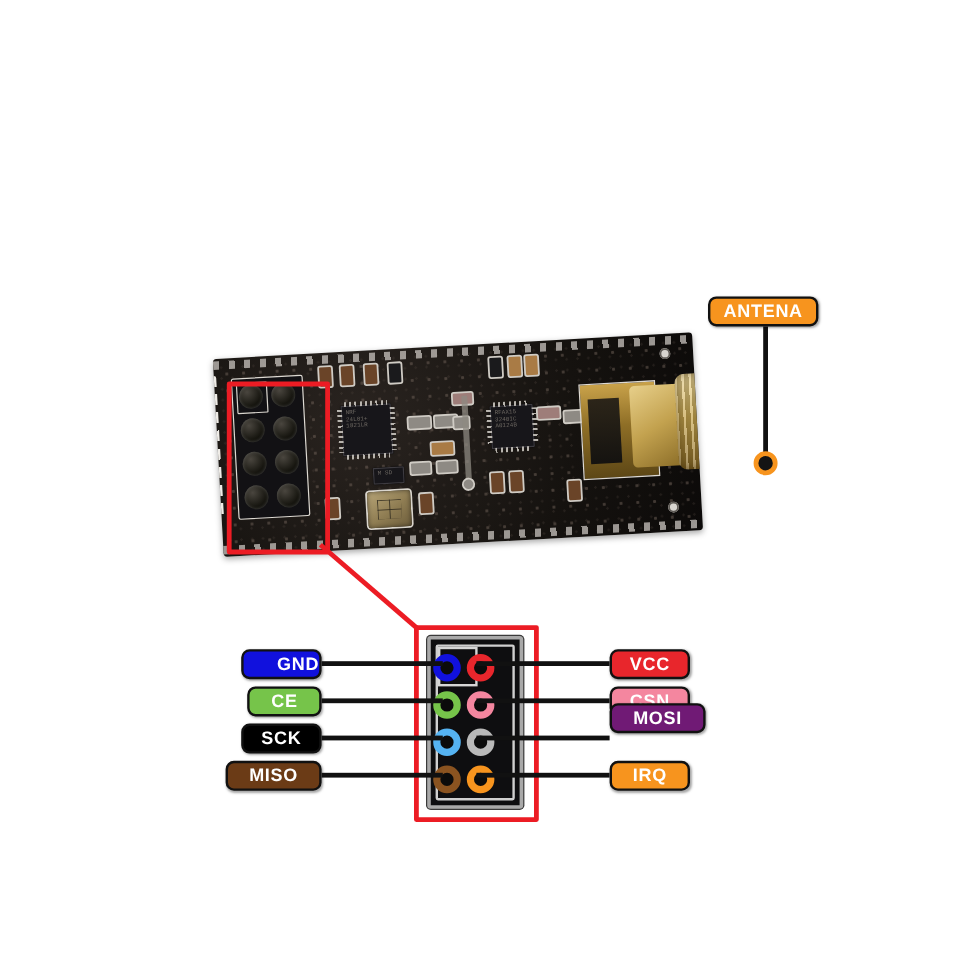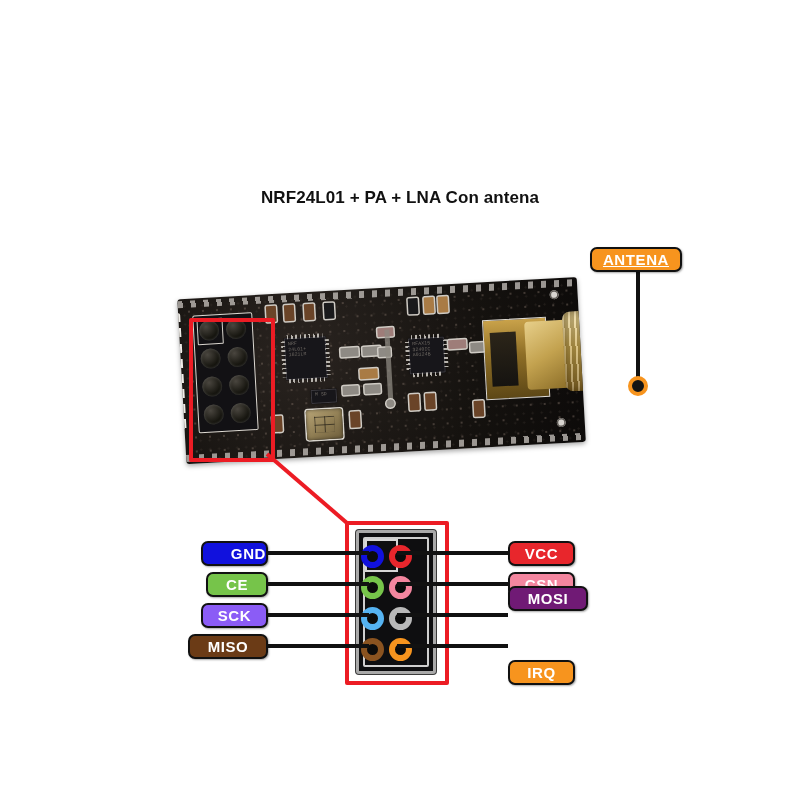--- a/index.html
+++ b/index.html
@@ -210,21 +210,20 @@
   .ant-ring{
     position:absolute;width:20px;height:20px;border-radius:50%;
     border:4px solid #f7941e;box-sizing:border-box;background:#141414;
   }
 </style>
 </head>
 <body>
 
 <div id="stage">
 
-  <div class="subtitle">NRF24L01 + PA + LNA Con antena</div>
 
   <div class="board-wrap">
     <div class="pcb">
       <div class="vias"></div>
       <div class="vias2"></div>
       <div class="edge-pads edge-top"></div>
       <div class="edge-pads edge-bot"></div>
 
       <div class="hole" style="left:372px;top:12px;"></div>
       <div class="hole" style="left:372px;top:140px;"></div>
@@ -296,21 +295,21 @@
 
       <div class="sma-base"></div>
       <div class="sma-block"></div>
       <div class="sma-barrel"></div>
 
     </div>
   </div>
 
   <div class="leader-v" style="left:636px;top:272px;height:114px;"></div>
   <div class="ant-ring" style="left:628px;top:376px;"></div>
-  <div class="chip" id="chip-antena" style="left:590px;top:247px;width:92px;background:#f7941e;color:#ffffff;text-decoration:underline;">
+  <div class="chip" id="chip-antena" style="left:590px;top:247px;width:92px;background:#f7941e;color:#ffffff;">
     <span>ANTENA</span>
   </div>
 
   <div class="red-link" id="red-link" style="left: 267px; top: 452px; width: 105.646px; transform: rotate(40.7778deg);"></div>
   <div class="red-box" id="red-box-board"></div>
   <div class="red-box" id="red-box-zoom"></div>
 
   <div class="conn-outer">
     <div class="conn-inner"></div>
     <div class="pin1-mark"></div>
@@ -328,21 +327,21 @@
 
   <div id="labels-left">
       <div class="chip" style="top: 540.5px; background: rgb(17, 17, 221); color: rgb(255, 255, 255); width: 67px; left: 201px; justify-content: flex-end;">
         <span>GND</span>
       </div>
       <div class="leader" style="top: 551px; left: 268px; width: 101px;"></div>
       <div class="chip" style="top: 571.5px; background: rgb(118, 196, 74); color: rgb(255, 255, 255); width: 62px; left: 206px;">
         <span>CE</span>
       </div>
       <div class="leader" style="top: 582px; left: 268px; width: 101px;"></div>
-      <div class="chip" style="top: 602.5px; background: #8b5cf6; color: rgb(255, 255, 255); width: 67px; left: 201px;">
+      <div class="chip" style="top: 602.5px; background: #000000; color: rgb(255, 255, 255); width: 67px; left: 201px;">
         <span>SCK</span>
       </div>
       <div class="leader" style="top: 613px; left: 268px; width: 101px;"></div>
       <div class="chip" style="top: 633.5px; background: rgb(107, 59, 22); color: rgb(255, 255, 255); width: 80px; left: 188px;">
         <span>MISO</span>
       </div>
       <div class="leader" style="top: 644px; left: 268px; width: 101px;"></div>
     </div>
   <div id="labels-right">
       <div class="chip" style="top: 540.5px; background: rgb(232, 38, 44); color: rgb(255, 255, 255); width: 67px; left: 508px;">
@@ -350,19 +349,19 @@
       </div>
       <div class="leader" style="top: 551px; left: 397px; width: 111px;"></div>
       <div class="chip" style="top: 571.5px; background: rgb(244, 134, 159); color: rgb(255, 255, 255); width: 67px; left: 508px;">
         <span>CSN</span>
       </div>
       <div class="leader" style="top: 582px; left: 397px; width: 111px;"></div>
       <div class="chip" style="top: 586px; background: #701a75; color: rgb(255, 255, 255); width: 80px; left: 508px;">
         <span>MOSI</span>
       </div>
       <div class="leader" style="top: 613px; left: 397px; width: 111px;"></div>
-      <div class="chip" style="top: 633.5px; background: rgb(247, 148, 30); color: rgb(255, 255, 255); width: 67px; left: 508px; margin-top: 26px;">
+      <div class="chip" style="top: 633.5px; background: rgb(247, 148, 30); color: rgb(255, 255, 255); width: 67px; left: 508px;">
         <span>IRQ</span>
       </div>
       <div class="leader" style="top: 644px; left: 397px; width: 111px;"></div>
     </div>
 
 </div>
 
 </body></html>

